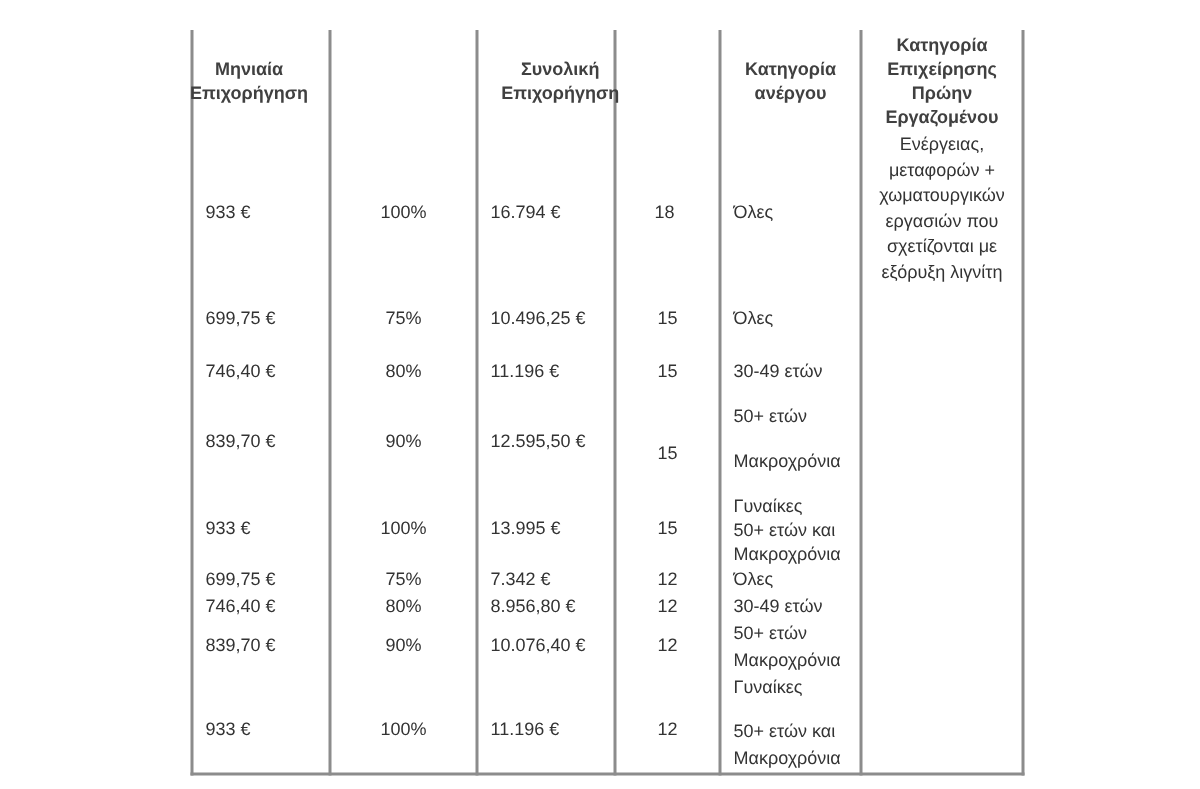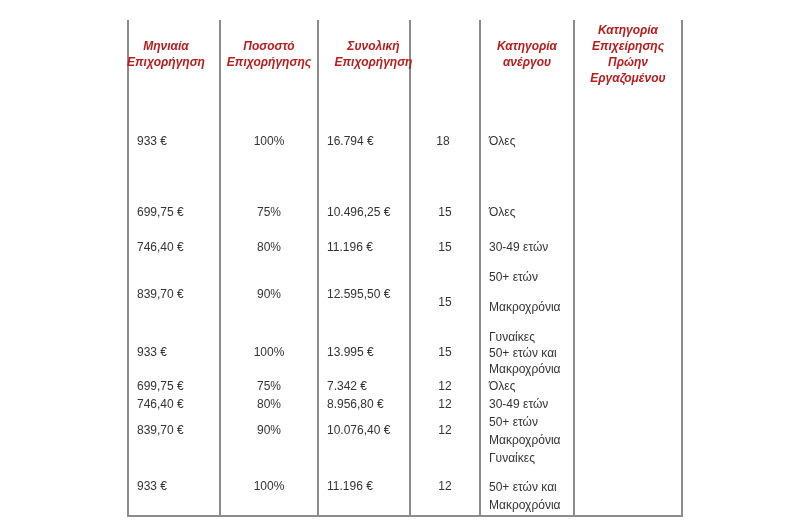--- a/index.html
+++ b/index.html
@@ -2,42 +2,40 @@
 <html><head>
   <meta charset="utf-8">
   <style>
     html, body { margin: 0; padding: 0; background: #ffffff; }
     body { width: 800px; height: 526px; position: relative; overflow: hidden;
            font-family: "Liberation Sans", "DejaVu Sans", sans-serif; color: #333333; }
     .tbl { position: absolute; left: 127px; top: 20px; width: 554px; height: 497px; }
     .vline { position: absolute; top: 0; width: 2px; background: #8c8c8c; height: 497px; }
     .bottom { position: absolute; left: 0; bottom: 0; width: 556px; height: 2px; background: #8c8c8c; }
     .cell { position: absolute; box-sizing: border-box; font-size: 12px; line-height: 16px; }
-    .hdr { font-weight: bold; text-align: center; color: #b91c1c; display: flex; align-items: center; justify-content: center; font-style: italic; }
+    .hdr { font-weight: bold; text-align: center; color: #404040; display: flex; align-items: center; justify-content: center; }
     .c { text-align: center; }
     .l { text-align: left; padding-left: 8px; }
   </style>
 </head>
 <body>
 
 <div class="tbl">
 
   <div class="vline" style="left:0"></div>
   <div class="vline" style="left:92px"></div>
   <div class="vline" style="left:190px"></div>
   <div class="vline" style="left:282px"></div>
   <div class="vline" style="left:352px"></div>
   <div class="vline" style="left:446px"></div>
   <div class="vline" style="left:554px"></div>
   <div class="bottom"></div>
 
   <div class="cell hdr" style="left:2px;top:0;width:74px;height:68px;white-space:pre-line">Μηνιαία
 Επιχορήγηση</div>
-  <div class="cell hdr" style="left:94px;top:0;width:96px;height:68px;white-space:pre-line">Ποσοστό
-Επιχορήγησης</div>
   <div class="cell hdr" style="left:192px;top:0;width:109px;height:68px;white-space:pre-line">Συνολική
 Επιχορήγηση</div>
   <div class="cell hdr" style="left:354px;top:0;width:92px;height:68px;white-space:pre-line">Κατηγορία
 ανέργου</div>
   <div class="cell hdr" style="left:448px;top:0;width:106px;height:68px;white-space:pre-line">Κατηγορία
 Επιχείρησης
 Πρώην
 Εργαζομένου</div>
 
   <div>
@@ -112,13 +110,19 @@
 
   <div>
     <div class="cell l" style="left:2px;top:458px;width:90px">933 €</div>
     <div class="cell c" style="left:94px;top:458px;width:96px">100%</div>
     <div class="cell l" style="left:192px;top:458px;width:90px">11.196 €</div>
     <div class="cell c" style="left:284px;top:458px;width:68px">12</div>
     <div class="cell l" style="left:354px;top:458px;width:92px;white-space:pre-line;line-height:18px">50+ ετών και
 Μακροχρόνια</div>
   </div>
 
+  <div class="cell c" style="left:448px;top:68px;width:106px;white-space:pre-line;line-height:17px">Ενέργειας,
+μεταφορών +
+χωματουργικών
+εργασιών που
+σχετίζονται με
+εξόρυξη λιγνίτη</div>
 </div>
 
 </body></html>

